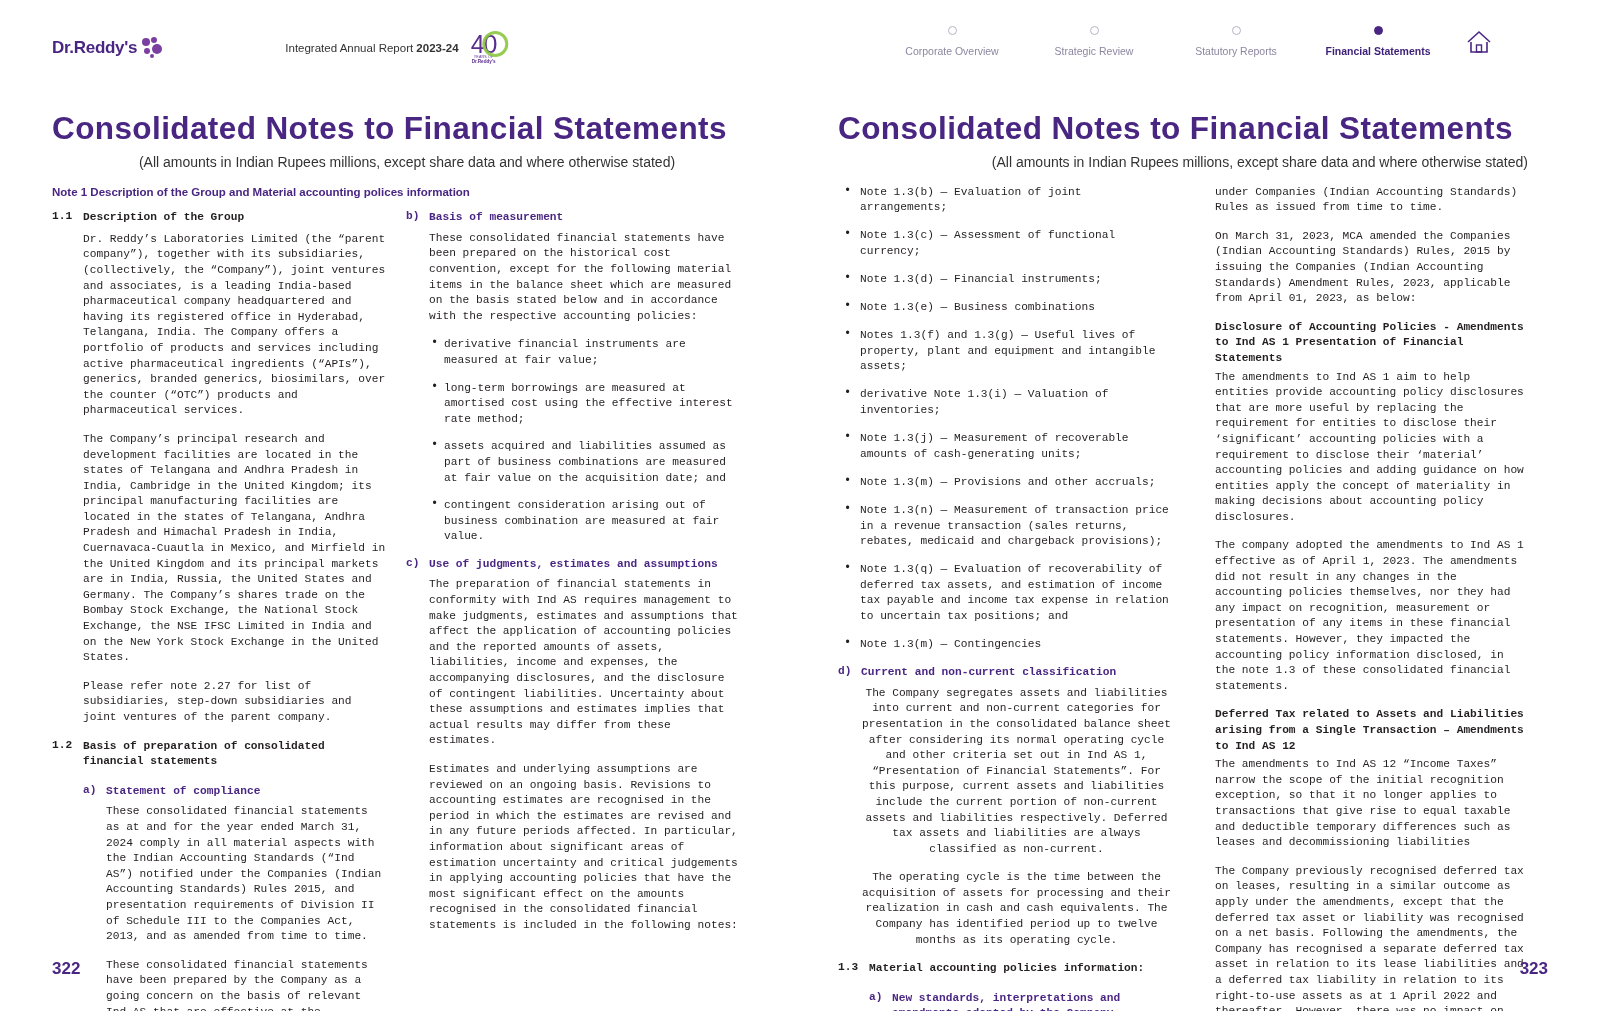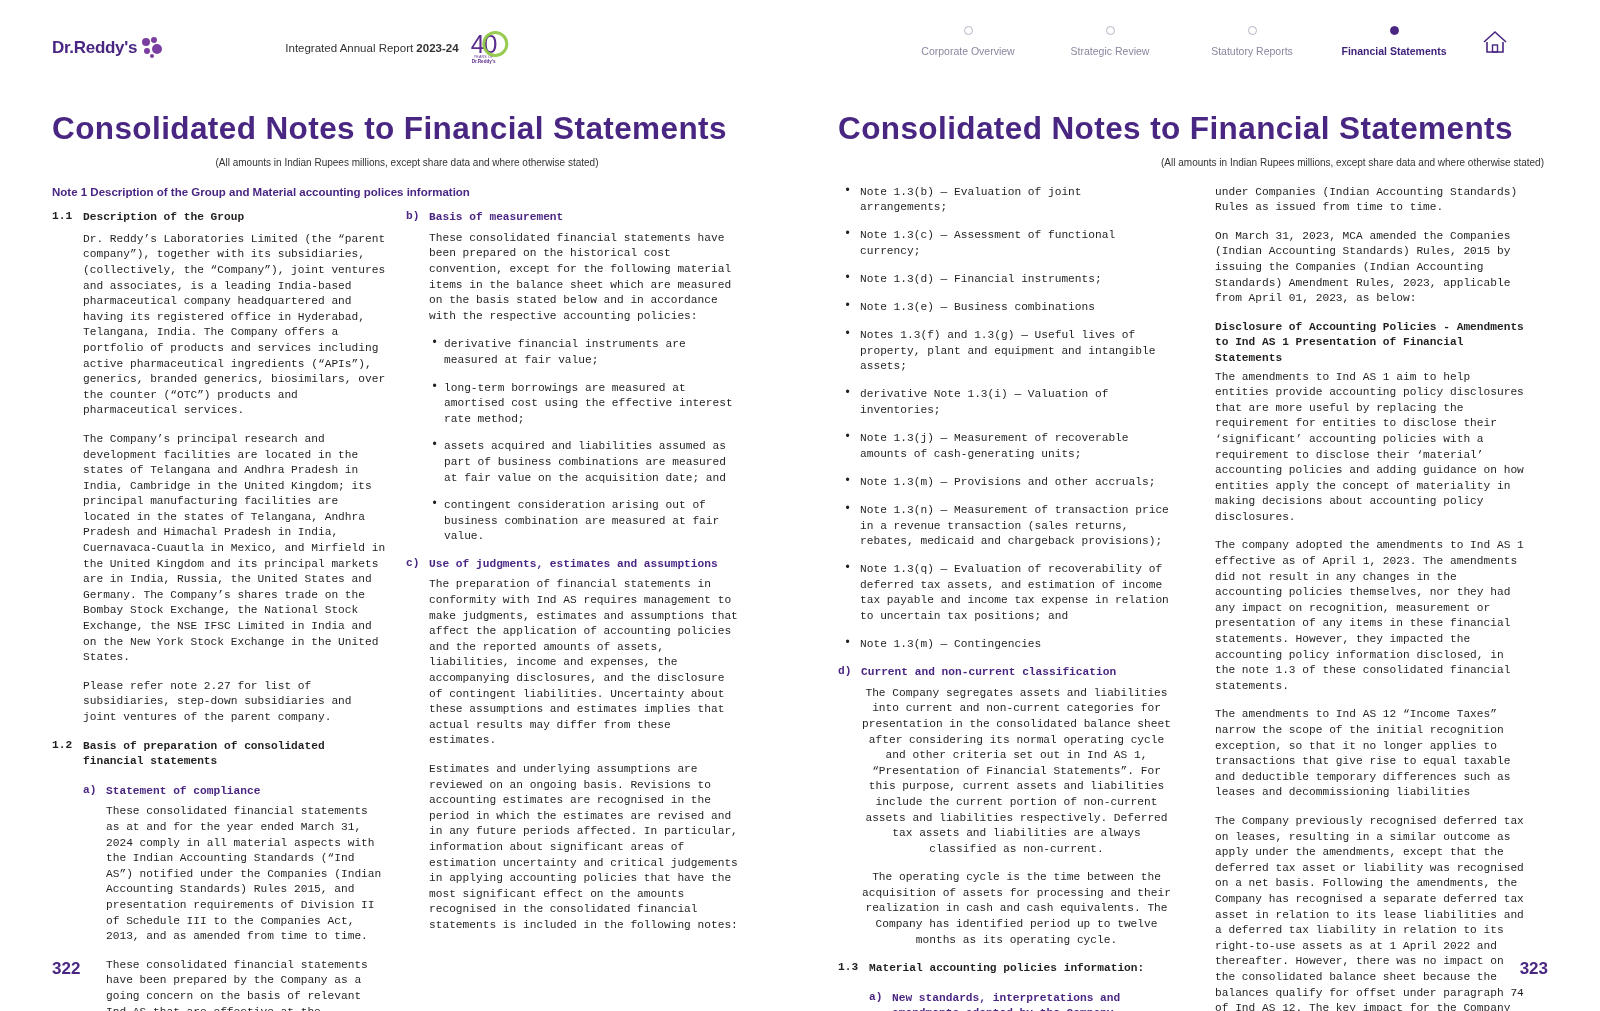--- a/index.html
+++ b/index.html
@@ -8,21 +8,21 @@
     width: 1600px;
     height: 1011px;
     background: #ffffff;
     font-family: "Liberation Sans", sans-serif;
     color: #231f20;
     overflow: hidden;
   }
   .spread { display: flex; width: 1600px; height: 1011px; position: relative; }
   .page { position: relative; height: 1011px; background: #fff; }
   .page-left { width: 800px; padding: 0 38px 0 52px; }
-  .page-right { width: 800px; padding: 0 56px 0 38px; }
+  .page-right { width: 800px; padding: 0 72px 0 38px; }
 
   
   .hdr { height: 96px; display: flex; align-items: center; position: relative; }
   .logo { display: flex; align-items: center; gap: 5px; }
   .logo-text { font-size: 17px; font-weight: bold; color: #4a2683; letter-spacing: -0.3px; }
   .logo-mark { width: 22px; height: 22px; position: relative; }
   .logo-mark span {
     position: absolute; background: #7a3fa0; border-radius: 50%;
   }
   .d1 { width: 8px; height: 8px; left: 0; top: 1px; }
@@ -66,21 +66,21 @@
   .nav-item.active .nav-label { color: #3d1e78; font-weight: bold; }
   .home-icon { position: absolute; right: 36px; top: 30px; width: 26px; height: 24px; }
 
   
   h1.doc-title {
     font-size: 31.5px; color: #4a2683; font-weight: bold; margin: 14px 0 0;
     letter-spacing: 0.4px; line-height: 36px;
   }
   .page-right h1.doc-title { text-align: left; }
   .amounts-note {
-    font-size: 10px; color: #333; text-align: center; margin: 9px 0 0;
+    font-size: 14px; color: #333; text-align: center; margin: 9px 0 0;
   }
   .page-right .amounts-note { text-align: right; }
 
   .note-head {
     font-size: 11.5px; color: #4a2683; font-weight: bold; margin: 14px 0 10px;
   }
 
   
   .cols { display: flex; gap: 20px; font-family: Liberation Mono, monospace; }
   .col { width: 50%; }
@@ -296,20 +296,21 @@
         </div>
       </div>
 
       <div class="col">
         <div style="margin-left:23px;">
           <p class="para">under Companies (Indian Accounting Standards) Rules as issued from time to time.</p>
           <p class="para">On March 31, 2023, MCA amended the Companies (Indian Accounting Standards) Rules, 2015 by issuing the Companies (Indian Accounting Standards) Amendment Rules, 2023, applicable from  April 01, 2023, as below:</p>
           <p class="sub-head">Disclosure of Accounting Policies - Amendments to Ind AS 1 Presentation of Financial Statements</p>
           <p class="para">The amendments to Ind AS 1 aim to help entities provide accounting policy disclosures that are more useful by replacing the requirement for entities to disclose their ‘significant’ accounting policies with a requirement to disclose their ‘material’ accounting policies and adding guidance on how entities apply the concept of materiality in making decisions about accounting policy disclosures.</p>
           <p class="para">The company adopted the amendments to Ind AS 1 effective as of  April 1, 2023. The amendments did not result in any changes in the accounting policies themselves, nor they had any impact on recognition, measurement or presentation of any items in these financial statements. However, they impacted the accounting policy information disclosed, in the note 1.3 of these consolidated financial statements.</p>
+          <p class="sub-head">Deferred Tax related to Assets and Liabilities arising from a Single Transaction – Amendments to Ind AS 12</p>
           <p class="para">The amendments to Ind AS 12 “Income Taxes” narrow the scope of the initial recognition exception, so that it no longer applies to transactions that give rise to equal taxable and deductible temporary differences such as leases and decommissioning liabilities</p>
           <p class="para">The Company previously recognised deferred tax on leases, resulting in a similar outcome as apply under the amendments, except that the deferred tax asset or liability was recognised on a net basis. Following the amendments, the Company has recognised a separate deferred tax asset in relation to its lease liabilities and a deferred tax liability in relation to its right-to-use assets as at 1 April 2022 and thereafter. However, there was no impact on the consolidated balance sheet because the balances qualify for offset under paragraph 74 of Ind AS 12. The key impact for the Company relates to disclosure of the deferred tax assets and liabilities recognised.</p>
         </div>
       </div>
     </div>
 
     <div class="folio">323</div>
   </div>
 </div>
 

